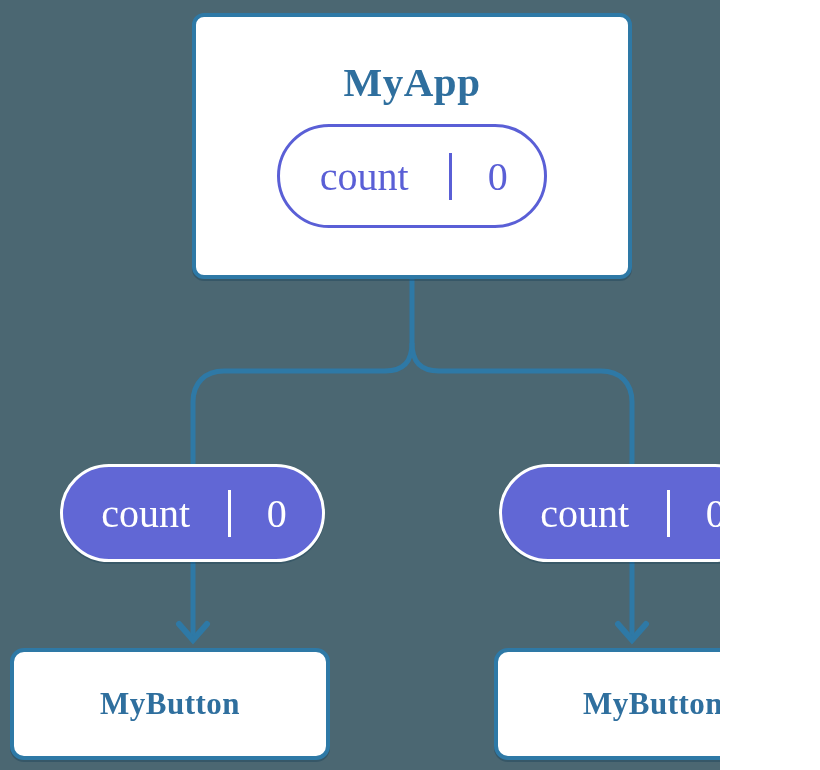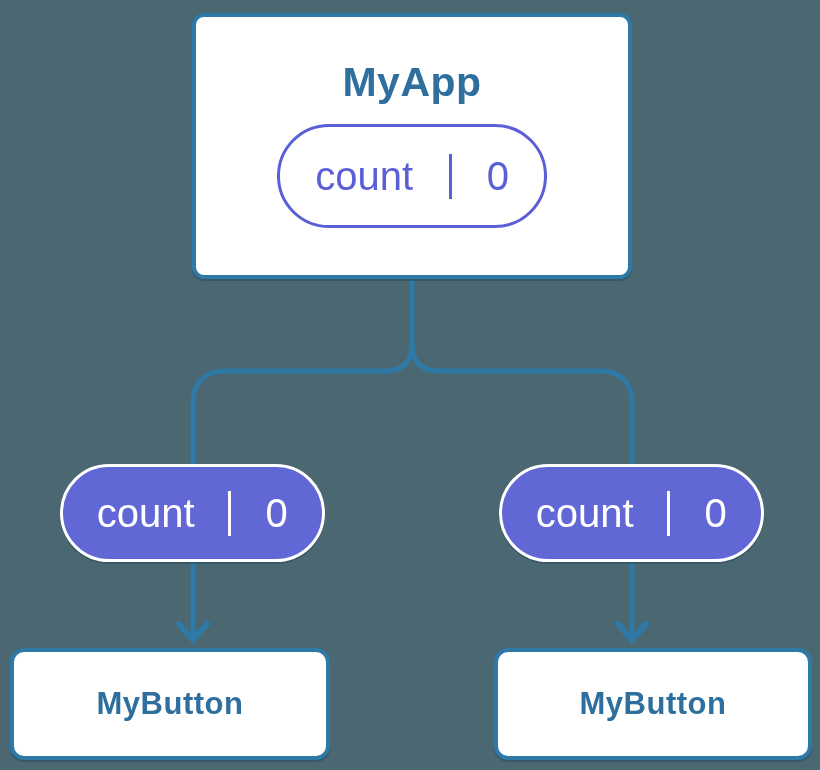--- a/index.html
+++ b/index.html
@@ -1,23 +1,23 @@
 <!DOCTYPE html>
 <html style="--bg: #4b6772; --line: #2e79a6; --title: #2f6f9e; --purple: #5a5fd6; --purple-fill: #6167d5;"><head>
 <meta charset="utf-8">
 <style>
   html, body { margin: 0; padding: 0; }
   * { box-sizing: border-box; }
 
   .canvas {
     position: relative;
-    width: 820px;
+    width: 720px;
     height: 770px;
     background: var(--bg, #4b6772);
-    font-family: Liberation Sans, sans-serif;
+    font-family: Liberation Serif, serif;
     overflow: hidden;
   }
 
   
   .connector-svg {
     position: absolute;
     inset: 0;
     width: 820px;
     height: 770px;
   }

